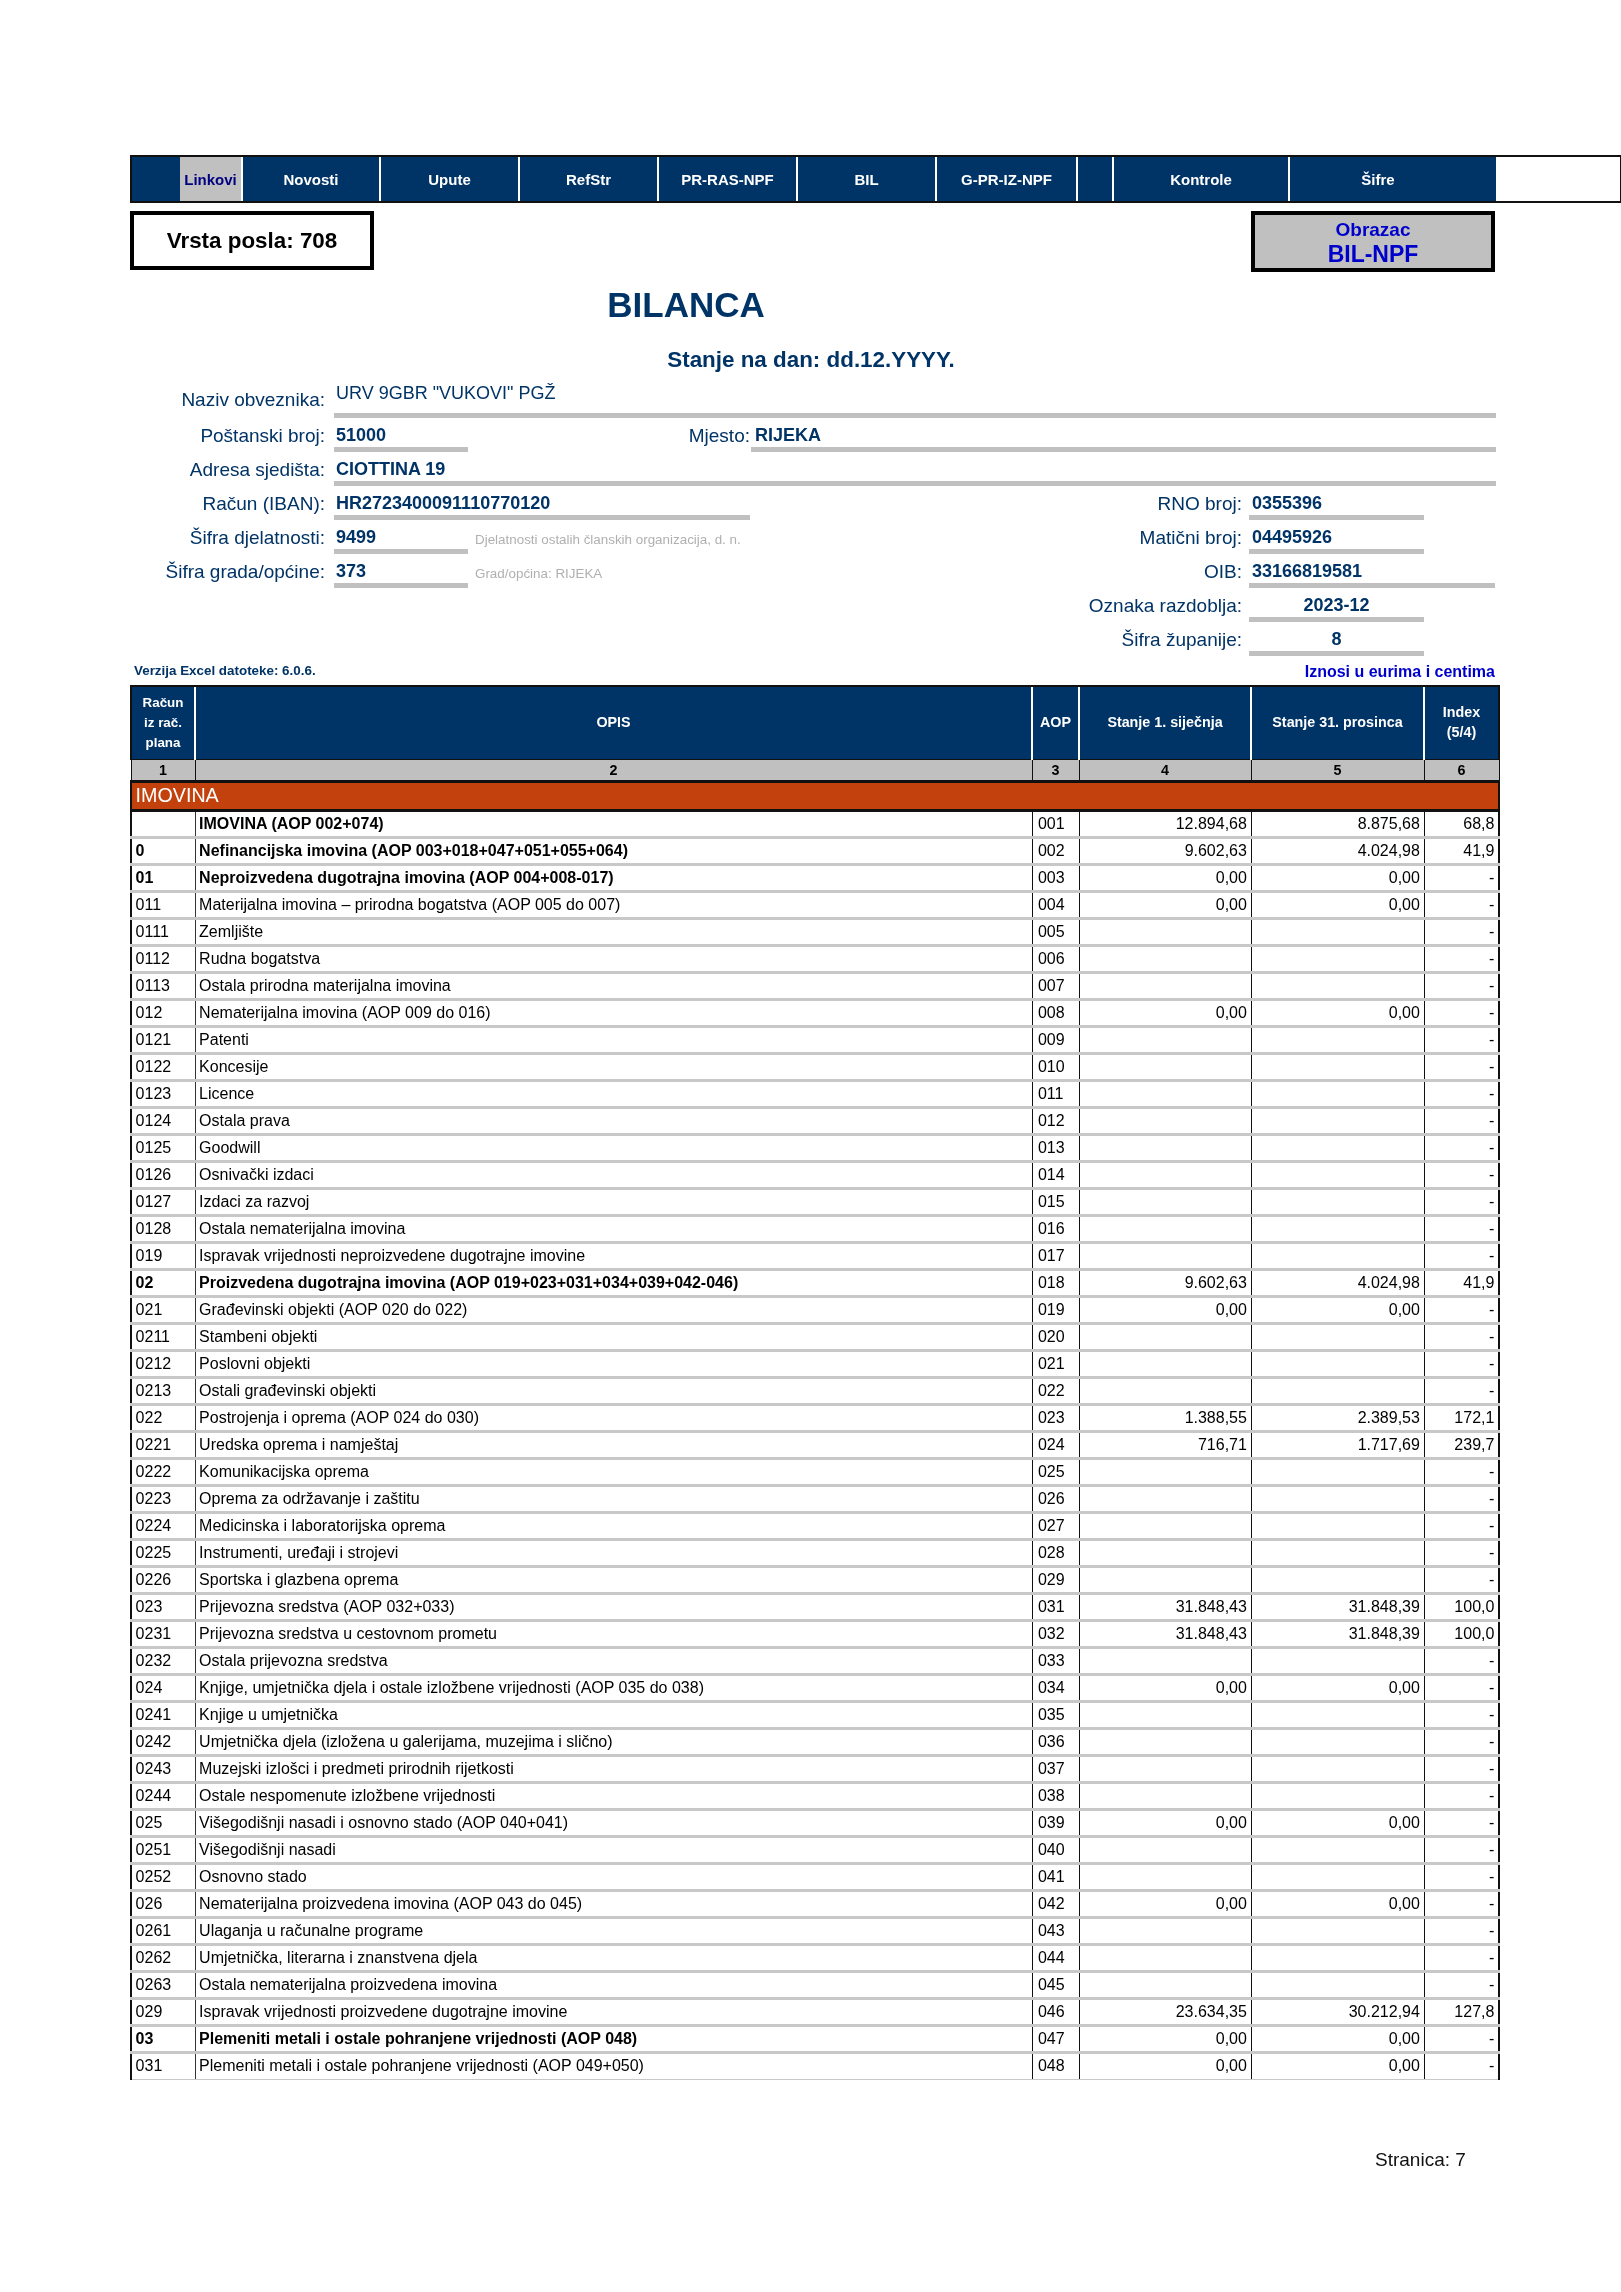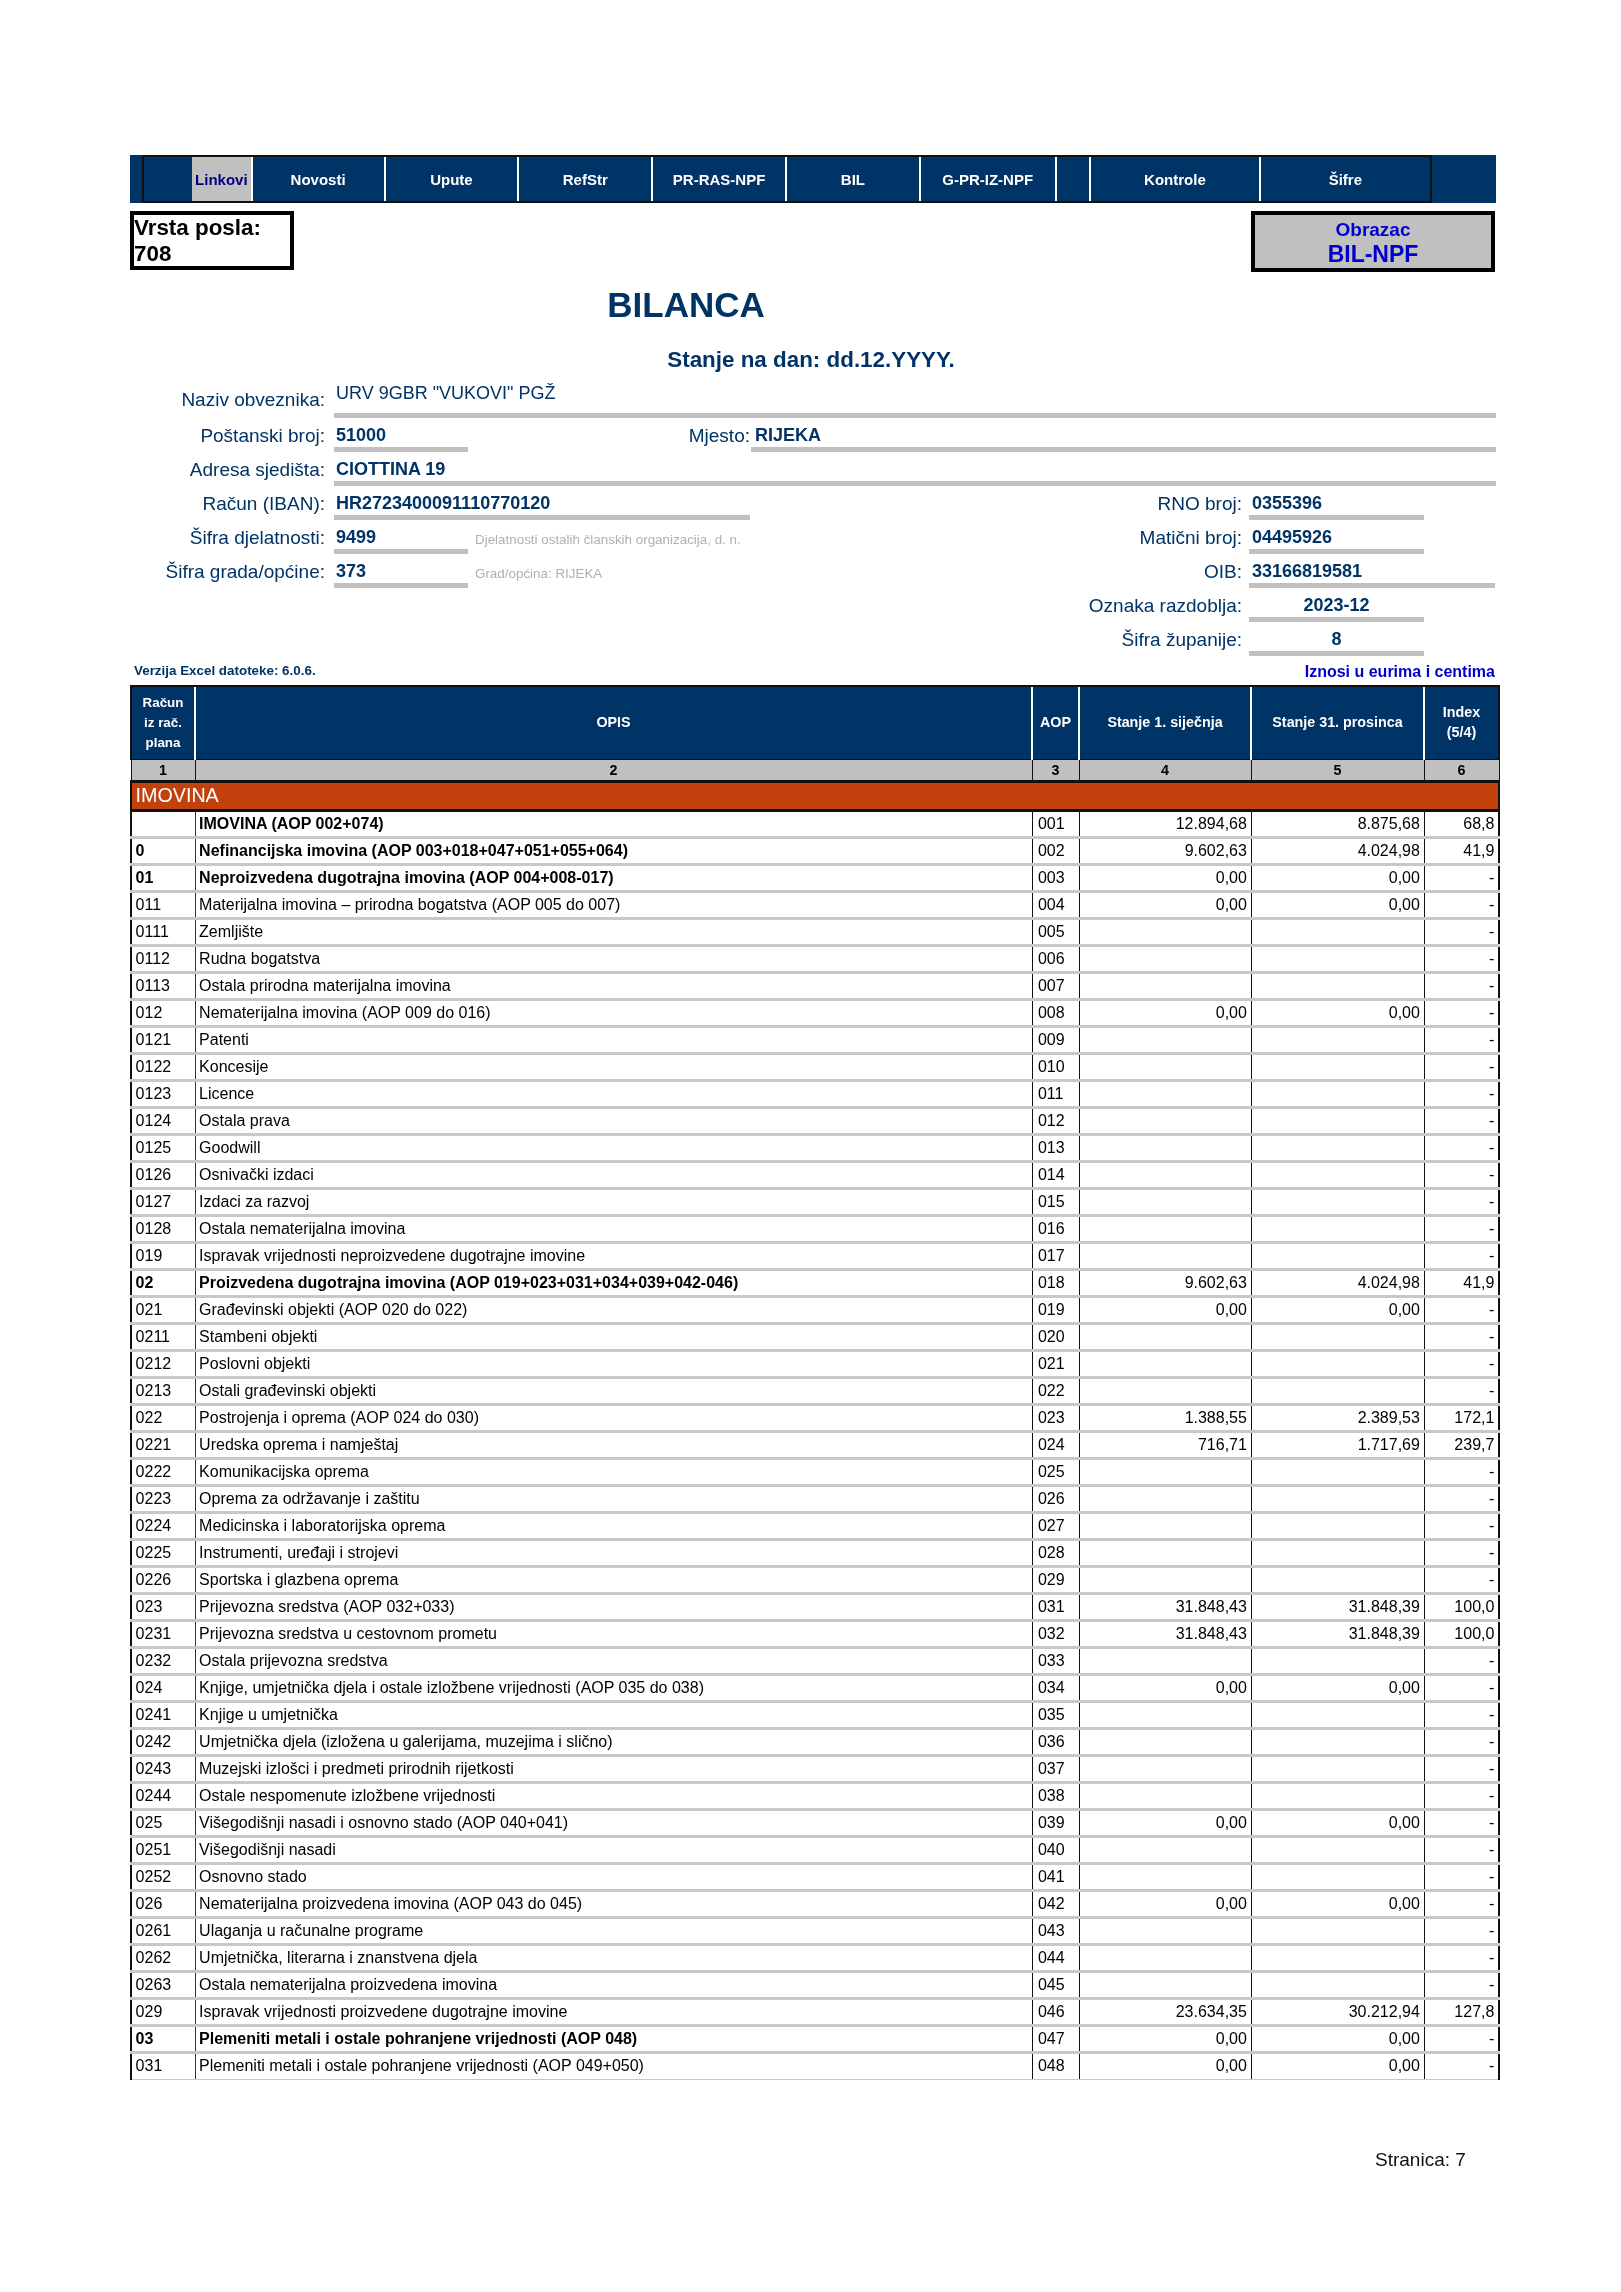--- a/index.html
+++ b/index.html
@@ -1,25 +1,25 @@
 <!DOCTYPE html>
 <html style="font-size:14.3px"><head>
 <meta charset="utf-8">
 <style>
   html, body { margin:0; padding:0; background:#ffffff; }
   body { width:1622px; height:2293px; position:relative; font-family:"Liberation Sans", sans-serif; color:#000; overflow:hidden; }
 
   
   .nav { position:absolute; left:130px; top:155px; width:1366px; height:48px; background:#003366; }
-  .nav-inner { position:absolute; left:12px; top:0; height:48px; width:1290px; display:flex; border:2.7px solid #111; box-sizing:border-box; border-right-width:2.7px;padding-left:48px; }
+  .nav-inner { position:absolute; left:0; top:0; height:48px; width:1492px; display:flex; border:2.7px solid #111; box-sizing:border-box; border-right-width:2.7px;padding-left:48px; }
   .nav-item { height:100%; display:flex; align-items:center; justify-content:center; color:#fff; font-size:15px; font-weight:bold; border-right:2.7px solid #fff; box-sizing:border-box; cursor:pointer; }
   .nav-item.first { background:#c0c0c0; color:#000080; border-right:2.7px solid #fff; }
   .nav-item.last { border-right:none; }
 
-  .vrsta { position:absolute; left:130px; top:211px; width:164px; height:59px; border:4.5px solid #000; box-sizing:border-box; display:flex; align-items:center; justify-content:center; font-size:22.4px; font-weight:bold; }
+  .vrsta { position:absolute; left:130px; top:211px; width:244px; height:59px; border:4.5px solid #000; box-sizing:border-box; display:flex; align-items:center; justify-content:center; font-size:22.4px; font-weight:bold; }
   .obrazac { position:absolute; left:1251px; top:211px; width:244px; height:61px; border:4.5px solid #000; box-sizing:border-box; background:#c0c0c0; text-align:center; color:#0000cc; font-weight:bold; }
   .obrazac .l1 { font-size:19px; margin-top:3.6px; }
   .obrazac .l2 { font-size:23px; margin-top:0px; }
 
   .title { position:absolute; left:0; width:1372px; top:285px; text-align:center; font-size:35px; font-weight:bold; color:#003366; }
   .subtitle { position:absolute; left:0; width:1622px; top:347px; text-align:center; font-size:22.4px; font-weight:bold; color:#003366; }
 
   .lbl { position:absolute; font-size:19px; color:#003366; text-align:right; }
   .val { position:absolute; font-size:18px; font-weight:bold; color:#003366; }
   .uline { position:absolute; height:5.4px; background:#c0c0c0; }

